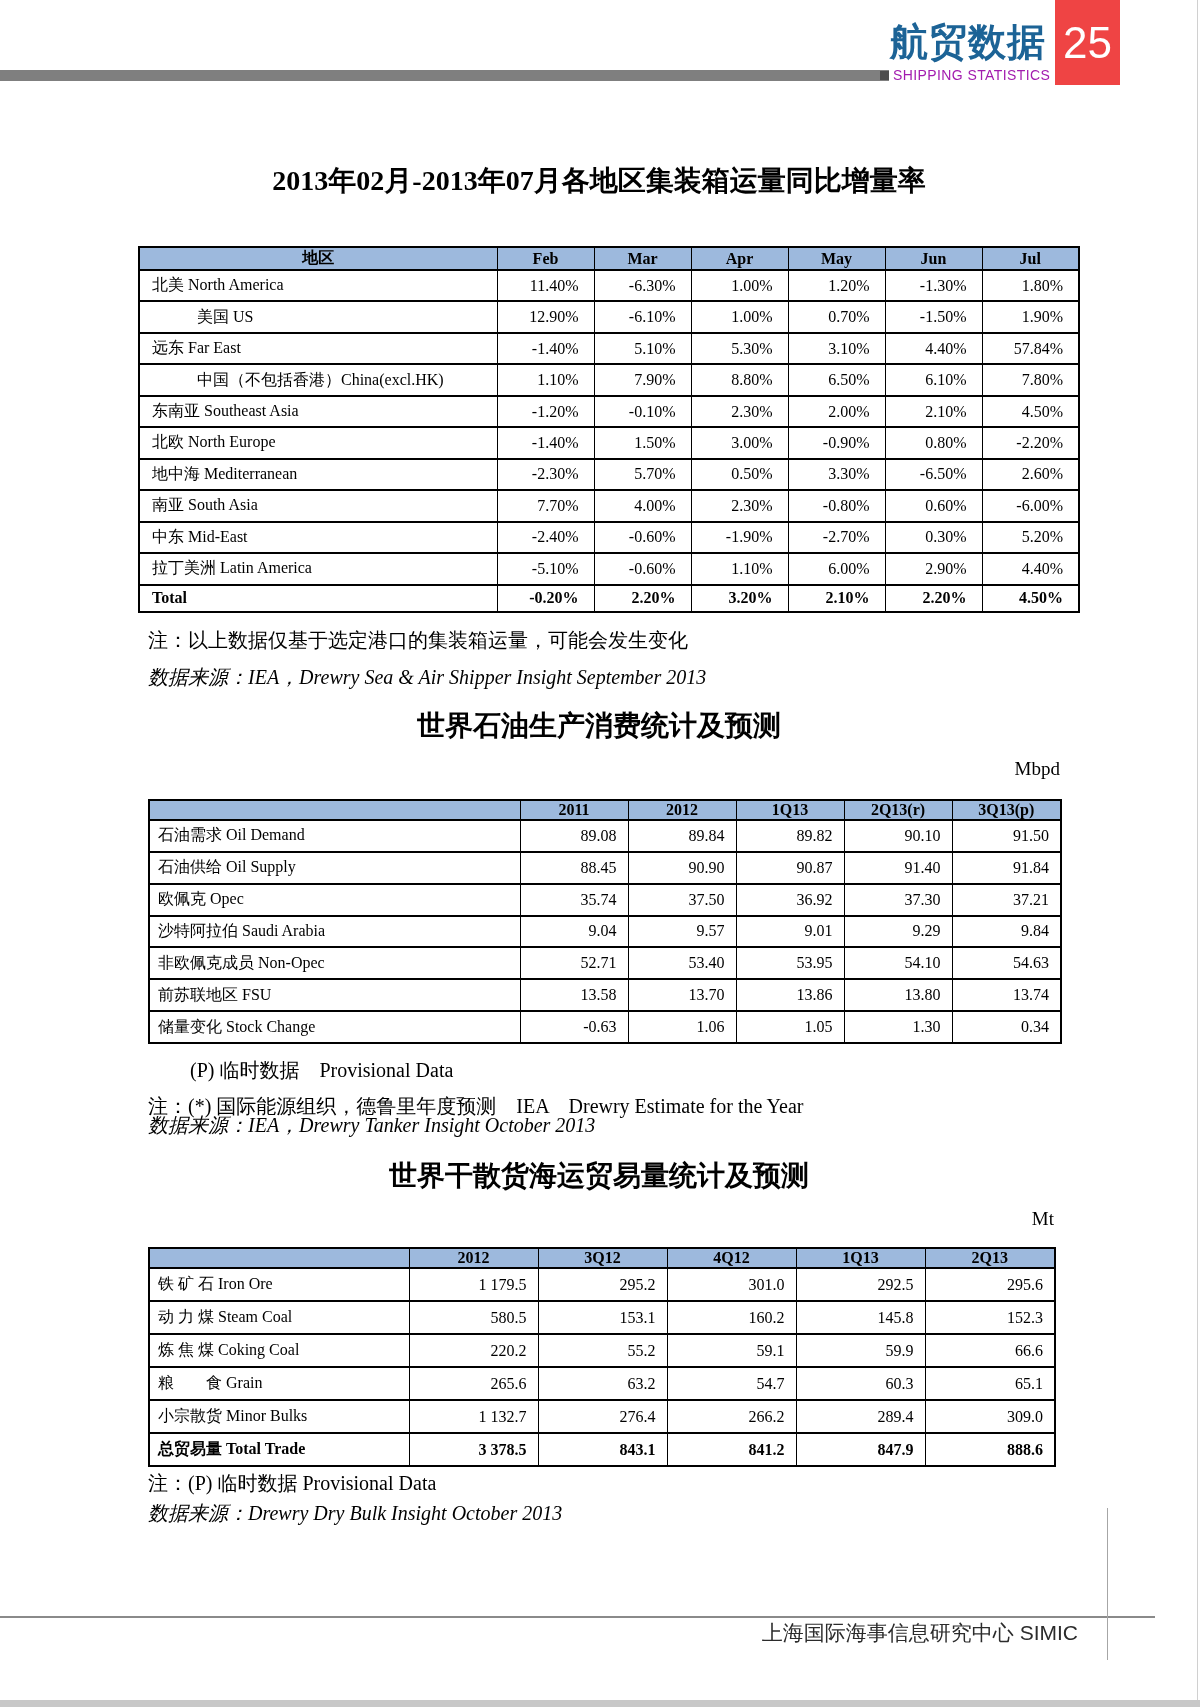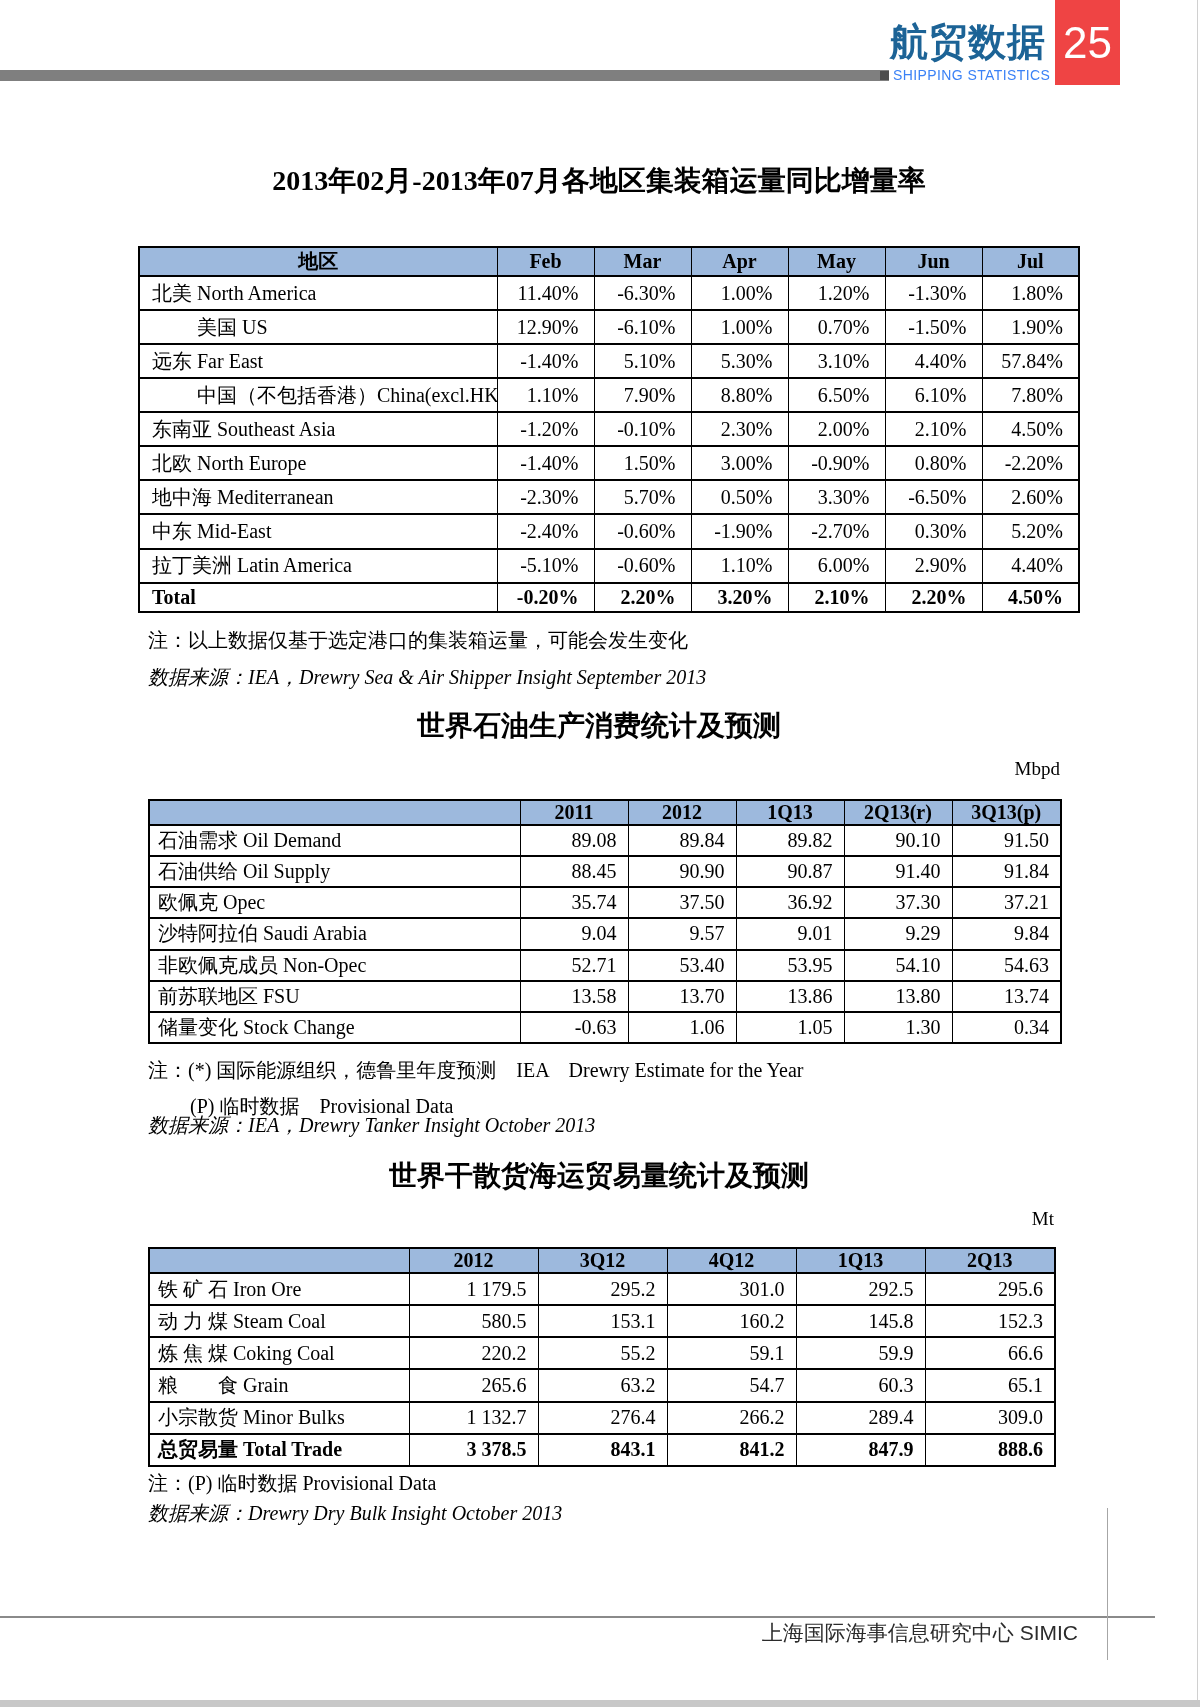--- a/index.html
+++ b/index.html
@@ -11,34 +11,34 @@
   .abs{position:absolute;}
 
   
   .top-bar{left:0;top:70px;width:889px;height:11px;background:#7f7f7f;}
   .bar-cap{left:880px;top:71px;width:9px;height:9px;background:#4d4d4d;}
   .brand-cn{left:888px;top:18px;width:158px;height:48px;
     font-family:"Liberation Sans","DejaVu Sans",sans-serif;font-weight:bold;
     font-size:38px;line-height:48px;color:#1c6396;text-align:right;letter-spacing:1px;}
   .brand-en{left:893px;top:66px;width:152px;height:18px;
     font-family:"Liberation Sans","DejaVu Sans",sans-serif;
-    font-size:14px;line-height:18px;color:#3b82f6;letter-spacing:0.4px;text-align:right;white-space:nowrap;}
+    font-size:14px;line-height:18px;color:#a21caf;letter-spacing:0.4px;text-align:right;white-space:nowrap;}
   .page-box{left:1055px;top:0;width:65px;height:85px;background:#ef4444;
     display:flex;align-items:center;justify-content:center;}
   .page-num{font-family:"Liberation Sans","DejaVu Sans",sans-serif;
     font-size:44px;color:#ffffff;line-height:1;}
   .right-edge{left:1197px;top:0;width:1px;height:1700px;background:#d0d0d0;}
 
   
   .sec-title{left:138px;width:922px;text-align:center;font-weight:bold;font-size:28px;line-height:36px;}
   .unit-label{width:922px;text-align:right;font-size:19px;line-height:22px;}
 
   
   .dtable table{border-collapse:collapse;table-layout:fixed;width:100%;height:100%;
-    font-size:20px;}
+    font-size:16px;}
   .dtable td,.dtable th{border:1px solid #000;border-top-width:2px;border-bottom-width:2px;
     padding:0;vertical-align:middle;overflow:hidden;white-space:nowrap;}
   .dtable table{border:2px solid #000;}
   .dtable th{background:#9db9dd;font-weight:bold;text-align:center;}
   .dtable td.lbl{text-align:left;padding-left:12px;}
   .dtable td.lbl.indent{padding-left:57px;}
   .dtable td.val{text-align:right;padding-right:15px;}
   .dtable tr.bold td{font-weight:bold;}
   #table2 td.lbl,#table3 td.lbl{padding-left:8px;}
   #table2 td.val,#table3 td.val{padding-right:11px;}
@@ -148,20 +148,29 @@
           <td class="val">-2.20%</td>
         </tr>
         <tr>
           <td class="lbl">地中海 Mediterranean</td>
           <td class="val">-2.30%</td>
           <td class="val">5.70%</td>
           <td class="val">0.50%</td>
           <td class="val">3.30%</td>
           <td class="val">-6.50%</td>
           <td class="val">2.60%</td>
+        </tr>
+        <tr>
+          <td class="lbl">南亚 South Asia</td>
+          <td class="val">7.70%</td>
+          <td class="val">4.00%</td>
+          <td class="val">2.30%</td>
+          <td class="val">-0.80%</td>
+          <td class="val">0.60%</td>
+          <td class="val">-6.00%</td>
         </tr>
         <tr>
           <td class="lbl">中东 Mid-East</td>
           <td class="val">-2.40%</td>
           <td class="val">-0.60%</td>
           <td class="val">-1.90%</td>
           <td class="val">-2.70%</td>
           <td class="val">0.30%</td>
           <td class="val">5.20%</td>
         </tr>
@@ -267,22 +276,22 @@
           <td class="val">-0.63</td>
           <td class="val">1.06</td>
           <td class="val">1.05</td>
           <td class="val">1.30</td>
           <td class="val">0.34</td>
         </tr>
       </tbody>
     </table>
   </div>
 <div class="abs notes" style="top:1056px;">
+    <div class="note-line indent">(P) 临时数据　Provisional Data</div>
     <div class="note-line">注：(*) 国际能源组织，德鲁里年度预测　IEA　Drewry Estimate for the Year</div>
-    <div class="note-line indent">(P) 临时数据　Provisional Data</div>
   </div>
 <div class="abs source" style="top:1112px;">数据来源：IEA，Drewry Tanker Insight October 2013</div>
 
 <div class="abs sec-title" style="top:1158px;">世界干散货海运贸易量统计及预测</div>
 <div class="abs unit-label" style="left:132px;top:1208px;">Mt</div>
 <div class="abs dtable" id="table3" style="left:148px;top:1247px;width:906px;height:220px;">
     <table>
       <colgroup>
         <col style="width: 260px;">
         <col style="width: 129px;">

